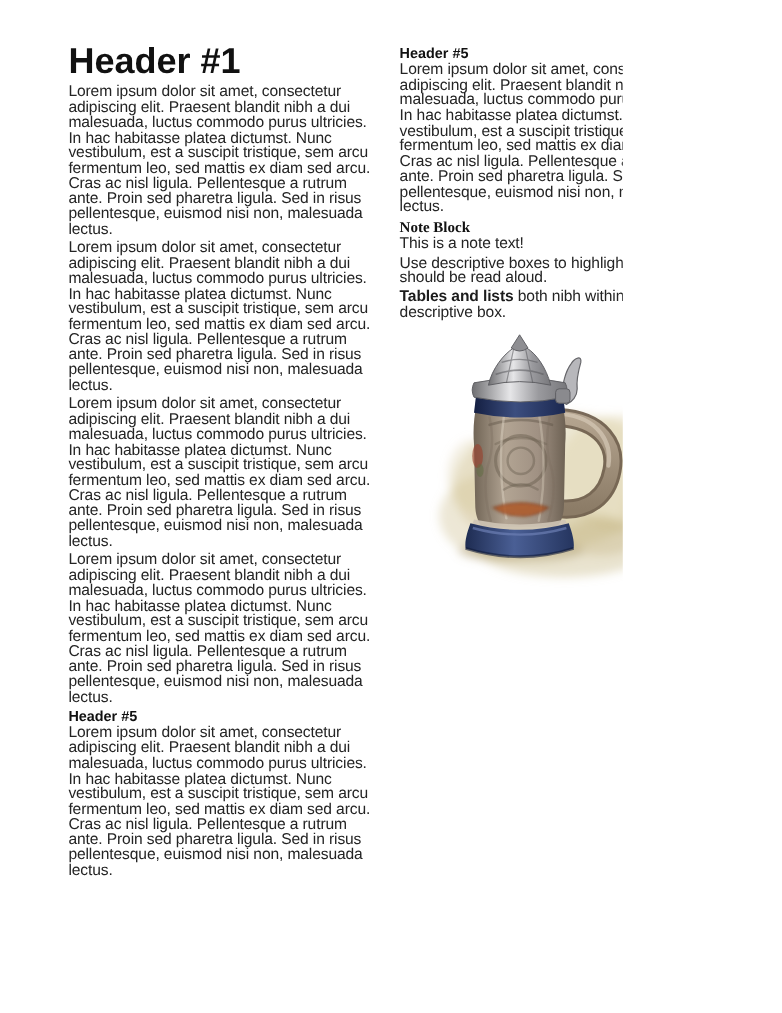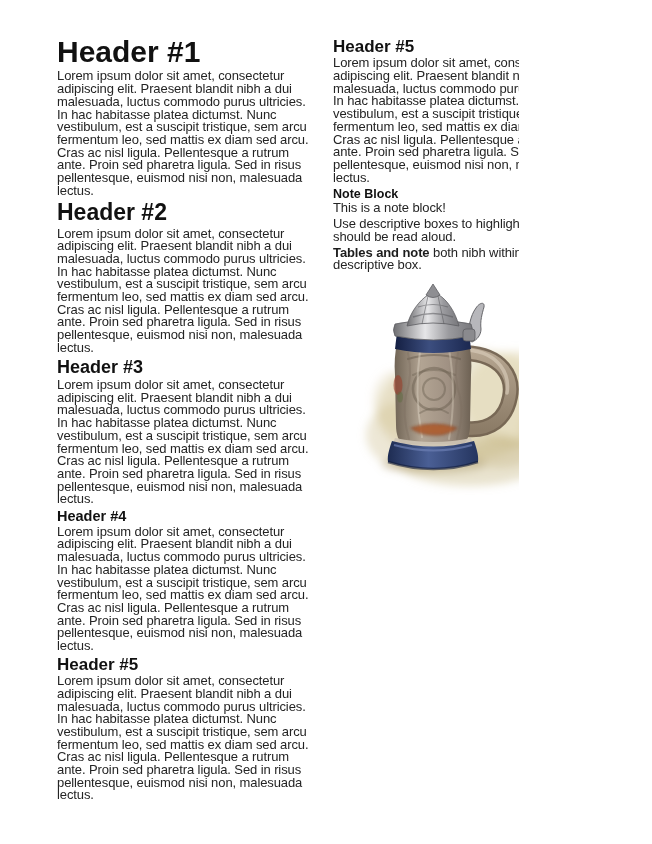--- a/index.html
+++ b/index.html
@@ -32,63 +32,60 @@
   }
   h1, h2, h3, h4, h5, h6 {
     color: #111111;
     font-weight: 700;
     margin: 0;
   }
   h1 { font-size: 30px;   line-height: 1.08; margin: 0 0 2px 0; }
   h2 { font-size: 23px;   line-height: 1.05; margin: 1px 0 3px 0; }
   h3 { font-size: 18px;   line-height: 1.08; margin: 1px 0 2px 0; }
   h4 { font-size: 14.5px; line-height: 1.08; margin: 0 0 1px 0; }
-  h5 { font-size: 17px; line-height: 1.08; margin: 0 0 1px 0; }
-  h6 { font-size: 12.5px; line-height: 1.12; margin: 1px 0 1px 0; }
+  h5 { font-size: 12px; line-height: 1.08; margin: 0 0 1px 0; }
+  h6 { font-size: 12.5px; line-height: 1.12; margin: 1px 0 1px 0; font-family: Liberation Serif, serif; }
 
   .illustration {
     margin-top: 11px;
     margin-left: 17px;
     width: 220px;
     height: 212px;
   }
   strong { font-weight: 700; color: #1c1c1c; }
 </style>
 </head>
 <body>
 
 <div class="page">
 
   <div class="col col-left">
     <h1>Header #1</h1>
     <p class="body">Lorem ipsum dolor sit amet, consectetur adipiscing elit. Praesent blandit nibh a dui malesuada, luctus commodo purus ultricies. In hac habitasse platea dictumst. Nunc vestibulum, est a suscipit tristique, sem arcu fermentum leo, sed mattis ex diam sed arcu. Cras ac nisl ligula. Pellentesque a rutrum ante. Proin sed pharetra ligula. Sed in risus pellentesque, euismod nisi non, malesuada lectus.</p>
 
-    <h2>Header #2</h2>
     <p class="body">Lorem ipsum dolor sit amet, consectetur adipiscing elit. Praesent blandit nibh a dui malesuada, luctus commodo purus ultricies. In hac habitasse platea dictumst. Nunc vestibulum, est a suscipit tristique, sem arcu fermentum leo, sed mattis ex diam sed arcu. Cras ac nisl ligula. Pellentesque a rutrum ante. Proin sed pharetra ligula. Sed in risus pellentesque, euismod nisi non, malesuada lectus.</p>
 
-    <h3>Header #3</h3>
     <p class="body">Lorem ipsum dolor sit amet, consectetur adipiscing elit. Praesent blandit nibh a dui malesuada, luctus commodo purus ultricies. In hac habitasse platea dictumst. Nunc vestibulum, est a suscipit tristique, sem arcu fermentum leo, sed mattis ex diam sed arcu. Cras ac nisl ligula. Pellentesque a rutrum ante. Proin sed pharetra ligula. Sed in risus pellentesque, euismod nisi non, malesuada lectus.</p>
 
-    <h4>Header #4</h4>
     <p class="body">Lorem ipsum dolor sit amet, consectetur adipiscing elit. Praesent blandit nibh a dui malesuada, luctus commodo purus ultricies. In hac habitasse platea dictumst. Nunc vestibulum, est a suscipit tristique, sem arcu fermentum leo, sed mattis ex diam sed arcu. Cras ac nisl ligula. Pellentesque a rutrum ante. Proin sed pharetra ligula. Sed in risus pellentesque, euismod nisi non, malesuada lectus.</p>
 
     <h5>Header #5</h5>
     <p class="body">Lorem ipsum dolor sit amet, consectetur adipiscing elit. Praesent blandit nibh a dui malesuada, luctus commodo purus ultricies. In hac habitasse platea dictumst. Nunc vestibulum, est a suscipit tristique, sem arcu fermentum leo, sed mattis ex diam sed arcu. Cras ac nisl ligula. Pellentesque a rutrum ante. Proin sed pharetra ligula. Sed in risus pellentesque, euismod nisi non, malesuada lectus.</p>
   </div>
 
   <div class="col col-right">
     <h5>Header #5</h5>
     <p class="body">Lorem ipsum dolor sit amet, consectetur adipiscing elit. Praesent blandit nibh a dui malesuada, luctus commodo purus ultricies. In hac habitasse platea dictumst. Nunc vestibulum, est a suscipit tristique, sem arcu fermentum leo, sed mattis ex diam sed arcu. Cras ac nisl ligula. Pellentesque a rutrum ante. Proin sed pharetra ligula. Sed in risus pellentesque, euismod nisi non, malesuada lectus.</p>
 
     <h6>Note Block</h6>
-    <p class="body">This is a note block!</p>
+    <p class="body">This is a note text!</p>
 
     <p class="body">Use descriptive boxes to highlight text that should be read aloud.</p>
 
-    <p class="body"><strong>Tables and note</strong><span> both nibh within a descriptive box.</span></p>
+    <p class="body"><strong>Tables and lists</strong><span> both nibh within a descriptive box.</span></p>
 
     <div class="illustration">
       <svg width="220" height="212" viewBox="0 0 220 212" xmlns="http://www.w3.org/2000/svg">
         <defs>
           <filter id="wash" x="-30%" y="-30%" width="160%" height="160%">
             <feGaussianBlur stdDeviation="4"></feGaussianBlur>
           </filter>
           <filter id="soft" x="-30%" y="-30%" width="160%" height="160%">
             <feGaussianBlur stdDeviation="1.5"></feGaussianBlur>
           </filter>

